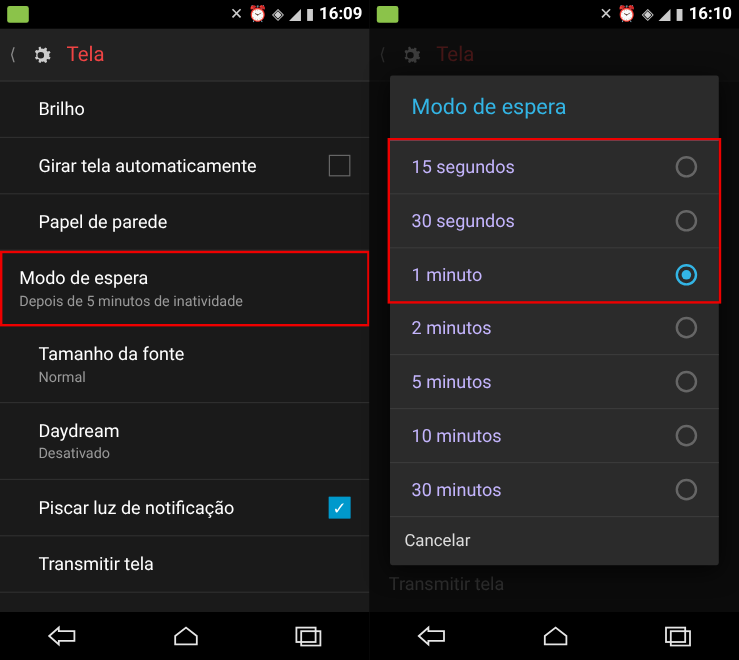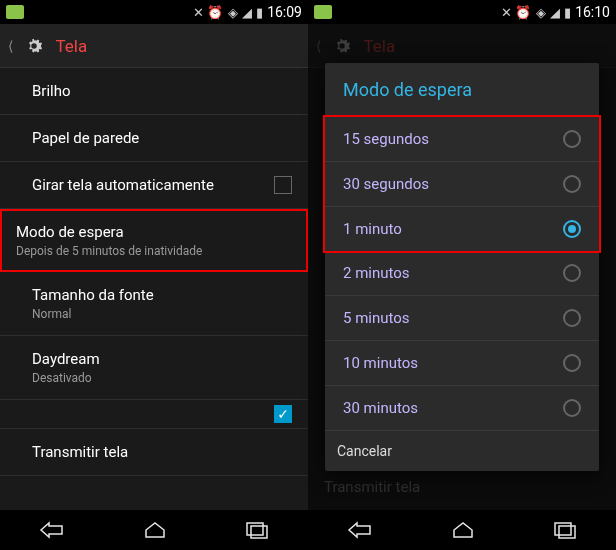--- a/index.html
+++ b/index.html
@@ -3,21 +3,21 @@
 <meta charset="utf-8">
 <style>
 *{margin:0;padding:0;box-sizing:border-box;font-family:Roboto,Arial,sans-serif}
 body{background:#000;width:616px;height:550px;display:flex}
 .phone{width:308px;height:550px;background:#1a1a1a;position:relative;display:flex;flex-direction:column}
 .statusbar{height:24px;background:#000;display:flex;align-items:center;justify-content:space-between;padding:0 6px;color:#fff;font-size:12px}
 .status-left{display:flex;align-items:center;gap:2px}
 .status-right{display:flex;align-items:center;gap:4px}
 .app-badge{width:18px;height:14px;background:#8bc34a;border-radius:2px}
 .ico{font-size:13px;color:#ccc}
-.time{font-weight:400;font-size:14px;color:#fff}
+.time{font-weight:700;font-size:14px;color:#fff}
 .titlebar{height:44px;background:#222;display:flex;align-items:center;padding:0 8px;gap:10px;border-bottom:1px solid #333}
 .back-chev{color:#888;font-size:14px}
 .gear{width:22px;height:22px;color:#ccc}
 .title{color:#ef4444;font-size:17px}
 .content{flex:1;overflow:hidden}
 .item{padding:14px 32px;border-bottom:1px solid #2e2e2e;position:relative}
 .item-title{color:#fff;font-size:15px}
 .item-sub{color:#999;font-size:12px;margin-top:3px}
 .item.hl{border:2px solid #e00;padding:12px 14px}
 .checkbox{position:absolute;right:16px;top:50%;transform:translateY(-50%);width:18px;height:18px;border:1px solid #666}
@@ -61,39 +61,40 @@
     <svg class="gear" viewBox="0 0 24 24" fill="#ccc">
         <path d="M19.4 13l.6-1-.6-1 1.5-1.2-1-1.7-1.9.5-.8-.8.5-1.9-1.7-1-1.2 1.5-1-.6-1 .6L11.6 4l-1.7 1 .5 1.9-.8.8-1.9-.5-1 1.7L8.2 11l-.6 1 .6 1-1.5 1.2 1 1.7 1.9-.5.8.8-.5 1.9 1.7 1 1.2-1.5 1 .6 1-.6 1.2 1.5 1.7-1-.5-1.9.8-.8 1.9.5 1-1.7L19.4 13zM12 15a3 3 0 110-6 3 3 0 010 6z"></path>
       </svg>
     <span class="title">Tela</span>
   </div>
   <div class="content">
     <div class="item">
         <div class="item-title">Brilho</div>
       </div>
     <div class="item">
-        <div class="item-title">Papel de parede</div>
-      </div>
-    <div class="item">
       <div class="item-title">Girar tela automaticamente</div>
       <div class="checkbox"></div>
     </div>
+    <div class="item">
+        <div class="item-title">Papel de parede</div>
+      </div>
     <div class="item hl">
       <div class="item-title">Modo de espera</div>
       <div class="item-sub">Depois de 5 minutos de inatividade</div>
     </div>
     <div class="item">
       <div class="item-title">Tamanho da fonte</div>
       <div class="item-sub">Normal</div>
     </div>
     <div class="item">
       <div class="item-title">Daydream</div>
       <div class="item-sub">Desativado</div>
     </div>
     <div class="item">
+      <div class="item-title">Piscar luz de notificação</div>
       <div class="checkbox on">✓</div>
     </div>
     <div class="item">
         <div class="item-title">Transmitir tela</div>
       </div>
   </div>
   <div class="navbar">
     <svg class="navbtn" width="26" height="20" viewBox="0 0 26 20" fill="none" stroke="#fff" stroke-width="1.5">
         <path d="M2 10 L10 3 L10 6 L23 6 L23 14 L10 14 L10 17 Z"></path>
       </svg>

